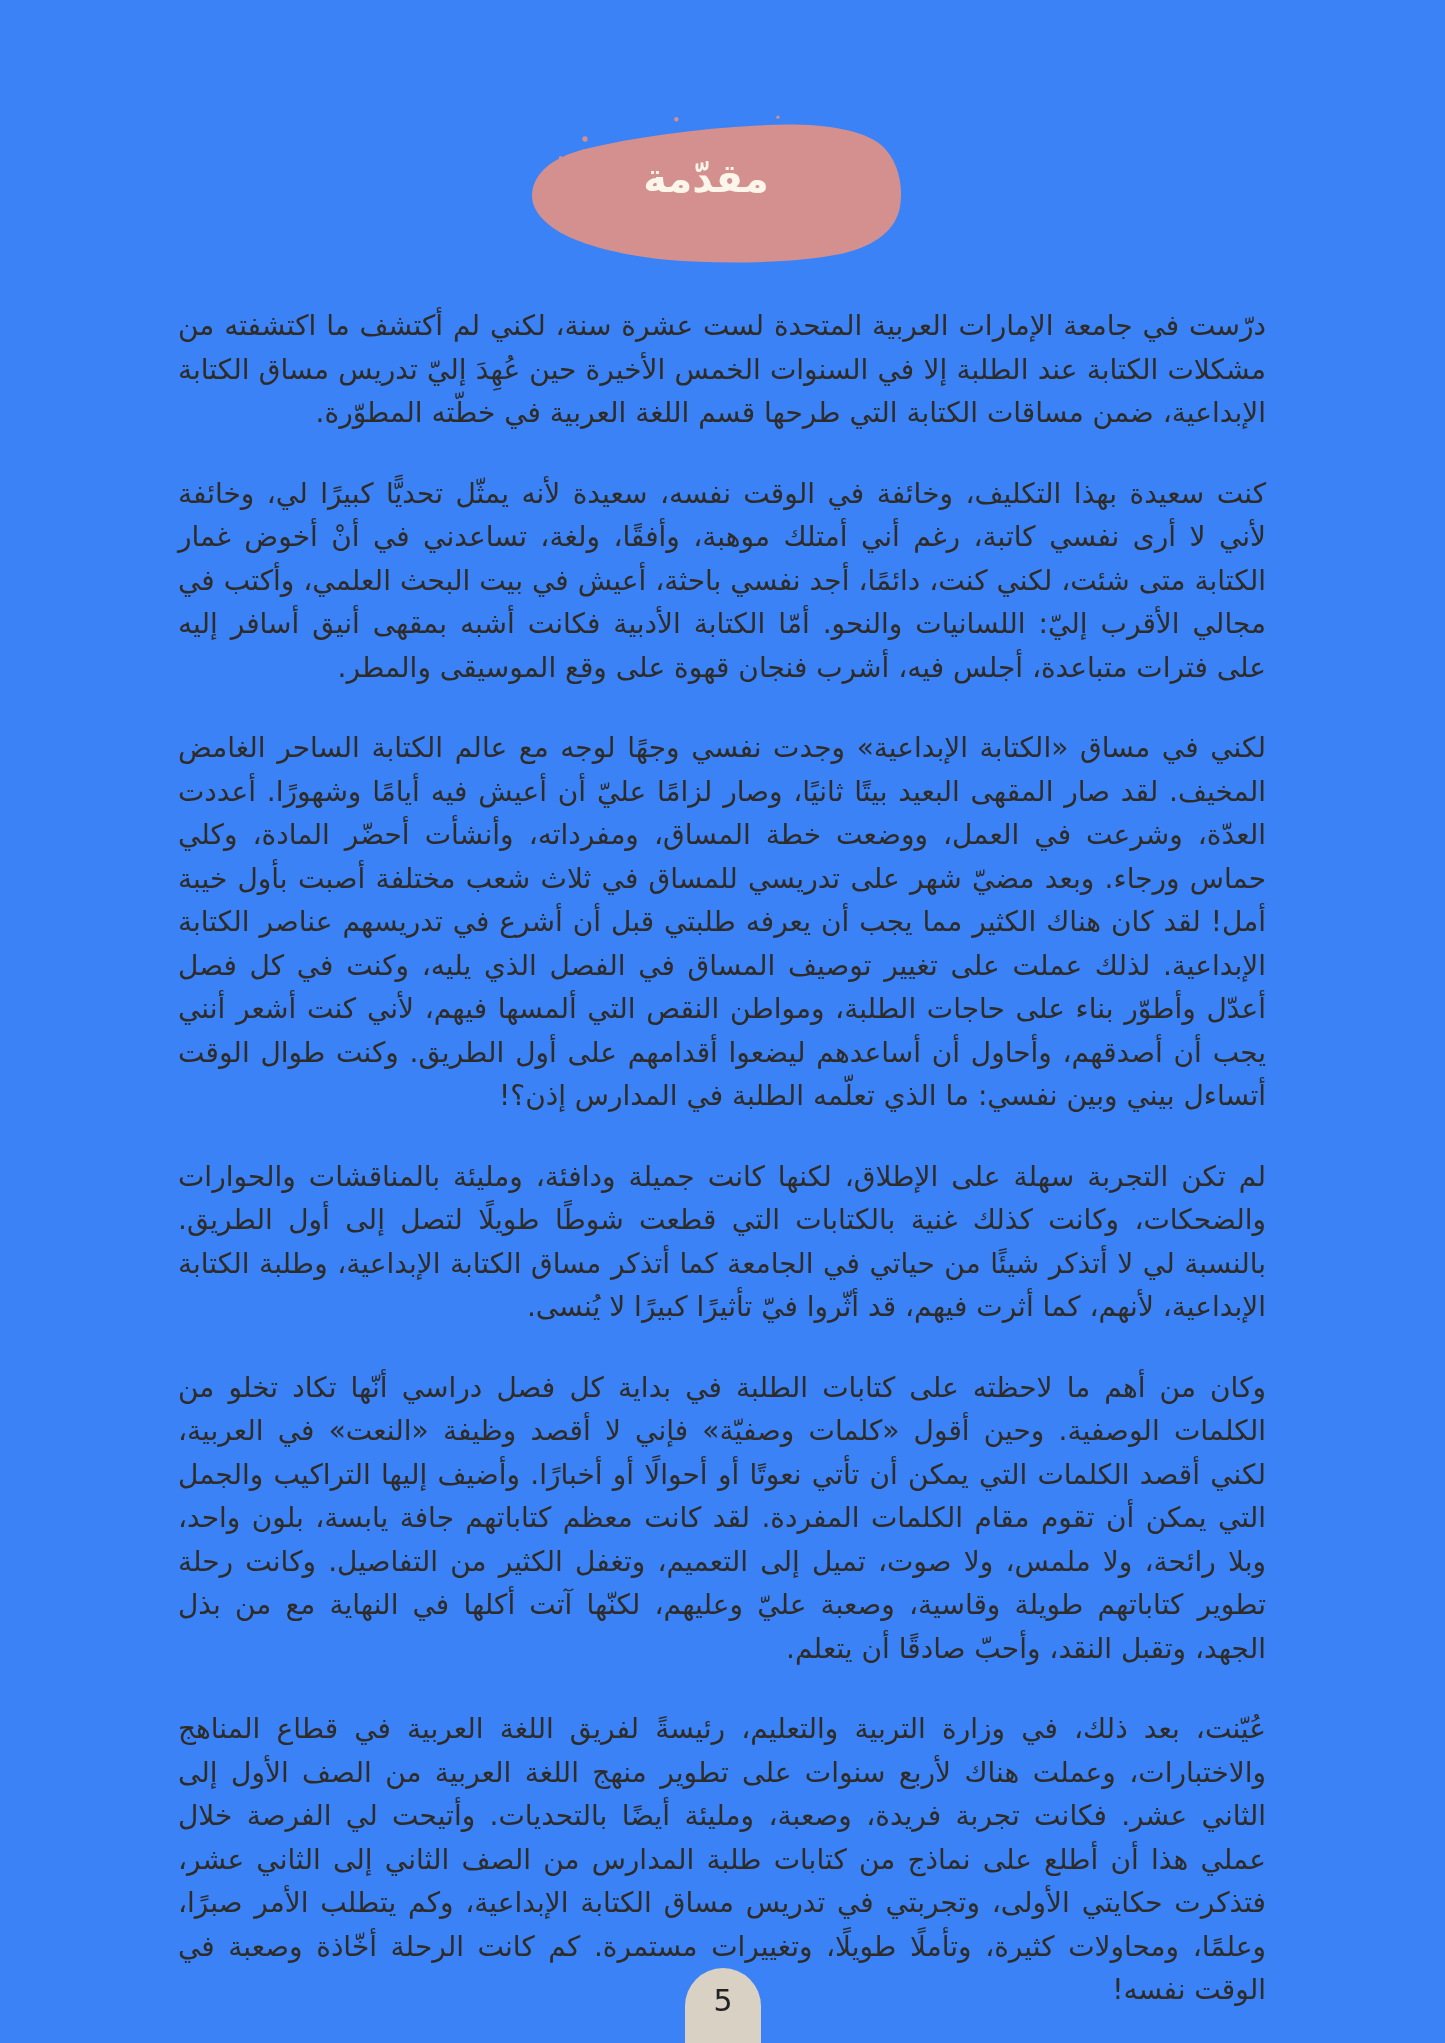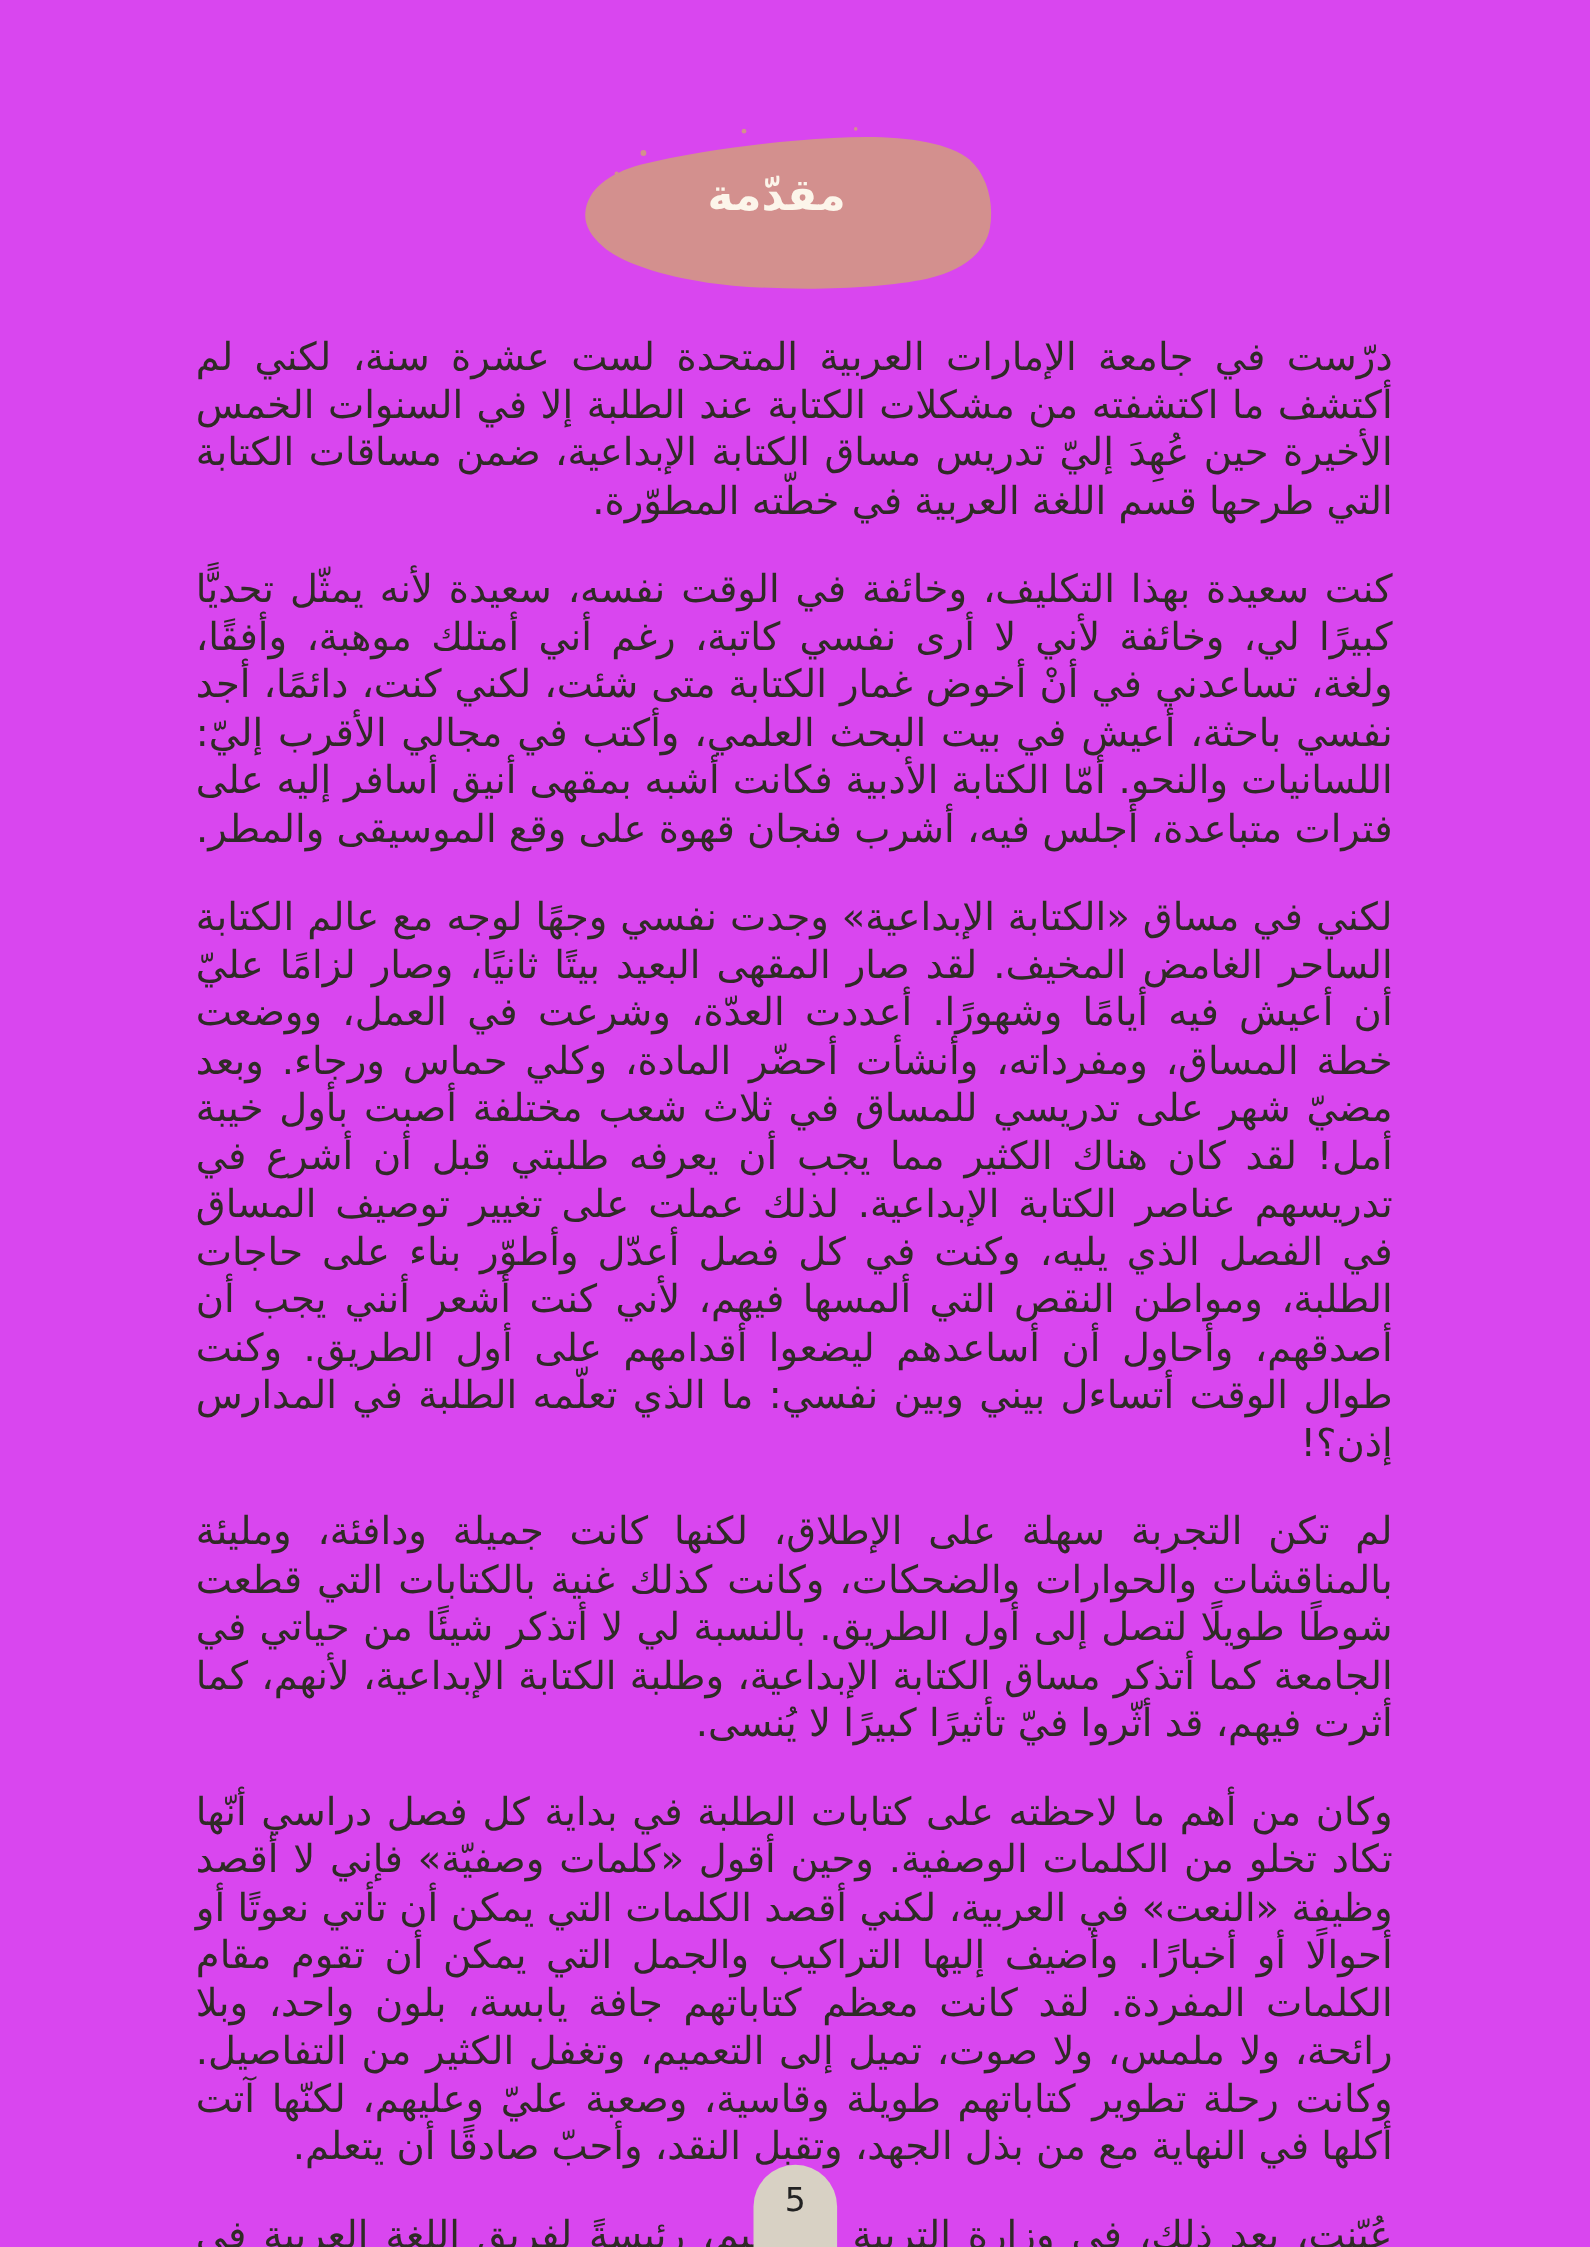--- a/index.html
+++ b/index.html
@@ -2,21 +2,21 @@
 <html lang="ar"><head>
 <meta charset="utf-8">
 <style>
   html, body { margin: 0; padding: 0; }
   body { background: #fcf2e3; }
 
   .page {
     position: relative;
     width: 1445px;
     height: 2043px;
-    background: #d946ef;
+    background: #3b82f6;
     overflow: hidden;
     font-family: "DejaVu Sans", sans-serif;
   }
 
   
   .title-area {
     position: absolute;
     top: 112px;
     left: 524px;
     width: 386px;
@@ -44,21 +44,21 @@
   
   .content {
     position: absolute;
     top: 304px;
     left: 178px;
     width: 1088px;
     direction: rtl;
   }
   .content p {
     margin: 0 0 37px 0;
-    font-size: 35px;
+    font-size: 28px;
     line-height: 43.5px;
     text-align: justify;
     color: #2f2b26;
   }
   .content p:last-child { margin-bottom: 17px; }
 
   
   .page-tab {
     position: absolute;
     left: 685px;

